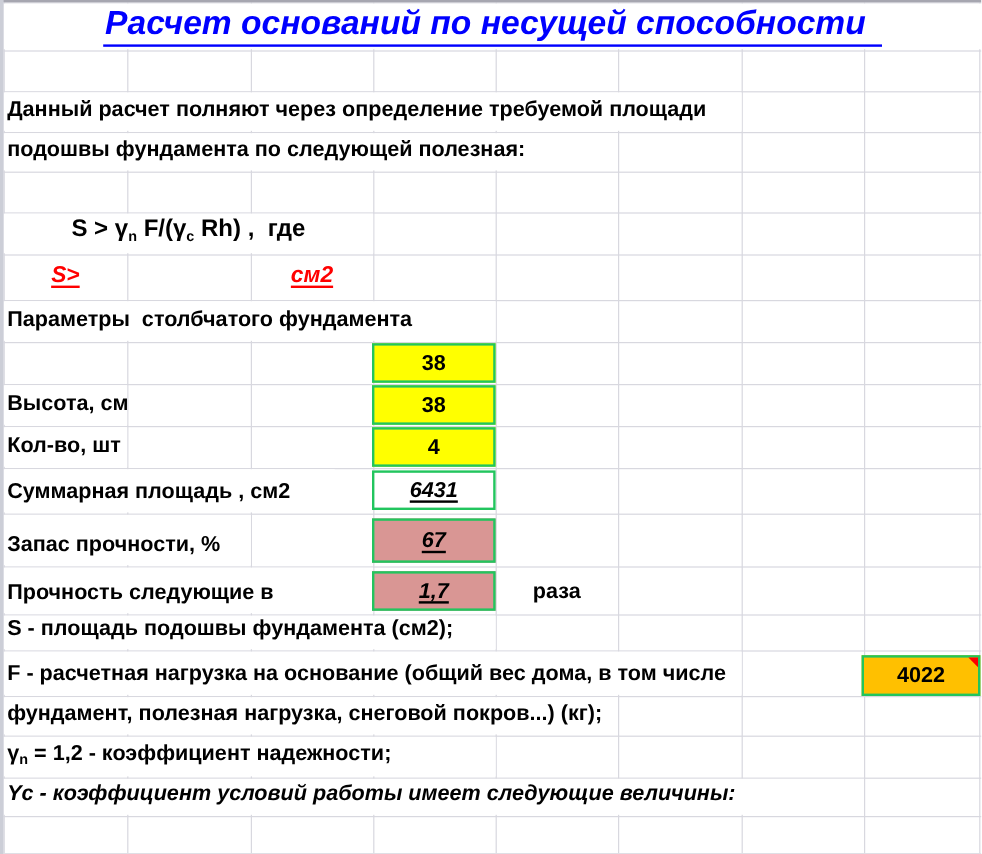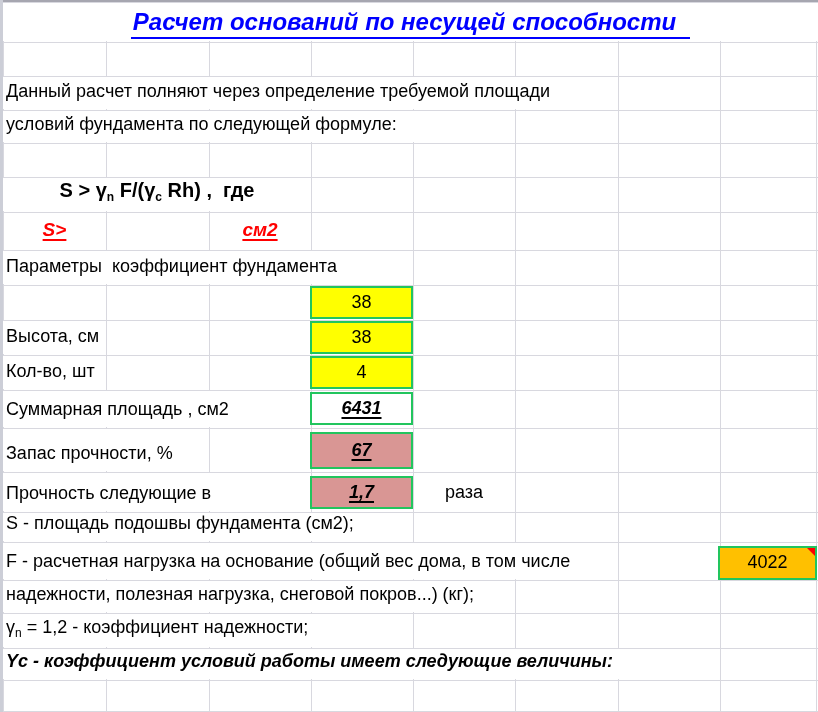--- a/index.html
+++ b/index.html
@@ -12,26 +12,26 @@
   .gline-v{position:absolute;width:1px;top:2px;height:709px;background:var(--grid,#D8D8DF);z-index:1;}
   .gline-h{position:absolute;height:1px;left:3px;width:815px;background:var(--grid,#D8D8DF);z-index:1;}
   .row{
     position:absolute;left:3px;display:flex;align-items:flex-end;z-index:2;
     background:#FFFFFF;box-sizing:border-box;padding:0 0 7px 3px;
   }
   .cell{
     position:absolute;display:flex;align-items:flex-end;justify-content:center;
     z-index:2;box-sizing:border-box;padding-bottom:8px;
   }
-  .t{font-size:18px;line-height:1.1;white-space:pre;}
+  .t{font-size:18px;line-height:1.1;white-space:pre;font-weight:bold;}
   .center{justify-content:center;padding-left:0;}
   .bold .t{font-weight:bold;}
   .title-row{padding-bottom:2px;}
   .title-row .t{
-    font-size:24px;font-weight:bold;font-style:italic;color:var(--blue,#0000FF);
+    font-size:28px;font-weight:bold;font-style:italic;color:var(--blue,#0000FF);
     border-bottom:2px solid var(--blue,#0000FF);padding:0 14px 2px 2px;
   }
   .formula-row .t{font-weight:bold;font-size:20px;}
   .sub{font-size:12px;vertical-align:-4px;}
   .formula-row .sub{font-weight:bold;}
   .red-val .t{
     color:var(--red,#FF0000);font-weight:bold;font-style:italic;font-size:19px;
     text-decoration:underline;text-decoration-thickness:2px;text-underline-offset:3px;
   }
   .vbox{
@@ -93,36 +93,36 @@
     </div>
 
   <div class="row center title-row" style="top:3px;height:38px;width:815px;">
     <span class="t">Расчет оснований по несущей способности</span>
   </div>
 
   <div class="row" style="top:77px;height:32px;width:615px;">
     <span class="t">Данный расчет полняют через определение требуемой площади</span>
   </div>
   <div class="row" style="top:111px;height:31px;width:512px;">
-    <span class="t">условий фундамента по следующей формуле:</span>
+    <span class="t">подошвы фундамента по следующей полезная:</span>
   </div>
 
   <div class="row center formula-row" style="top:178px;height:33px;width:308px;">
     <span class="t"><span>S &gt; γ</span><span class="sub">n</span><span> F/(γ</span><span class="sub">c</span><span> Rh) ,  где</span></span>
   </div>
 
   <div class="cell red-val" style="left:3px;top:213px;width:103px;height:36px;">
     <span class="t">S&gt;</span>
   </div>
   <div class="cell red-val" style="left:209px;top:213px;width:102px;height:36px;">
     <span class="t">см2</span>
   </div>
 
   <div class="row" style="top:251px;height:33px;width:410px;">
-    <span class="t">Параметры  коэффициент фундамента</span>
+    <span class="t">Параметры  столбчатого фундамента</span>
   </div>
 
   <div class="row" style="top:321px;height:33px;width:103px;">
     <span class="t">Высота, см</span>
   </div>
   <div class="row" style="top:356px;height:33px;width:103px;">
     <span class="t">Кол-во, шт</span>
   </div>
 
   <div class="row" style="top:391px;height:36px;width:276px;">
@@ -161,21 +161,21 @@
     <span class="t">S - площадь подошвы фундамента (см2);</span>
   </div>
   <div class="row" style="top:543px;height:36px;width:615px;">
     <span class="t">F - расчетная нагрузка на основание (общий вес дома, в том числе</span>
   </div>
   <div class="vbox orange" style="left:718px;top:546px;width:99px;height:34px;">
     <span class="t">4022</span>
     <span class="comment-triangle"></span>
   </div>
   <div class="row" style="top:581px;height:31px;width:512px;">
-    <span class="t">надежности, полезная нагрузка, снеговой покров...) (кг);</span>
+    <span class="t">фундамент, полезная нагрузка, снеговой покров...) (кг);</span>
   </div>
   <div class="row" style="top:614px;height:33px;width:410px;">
     <span class="t"><span>γ</span><span class="sub">n</span><span> = 1,2 - коэффициент надежности;</span></span>
   </div>
   <div class="row bold" style="top:649px;height:30px;width:717px;font-style:italic;">
     <span class="t">Yc - коэффициент условий работы имеет следующие величины:</span>
   </div>
 
 </div>
 

